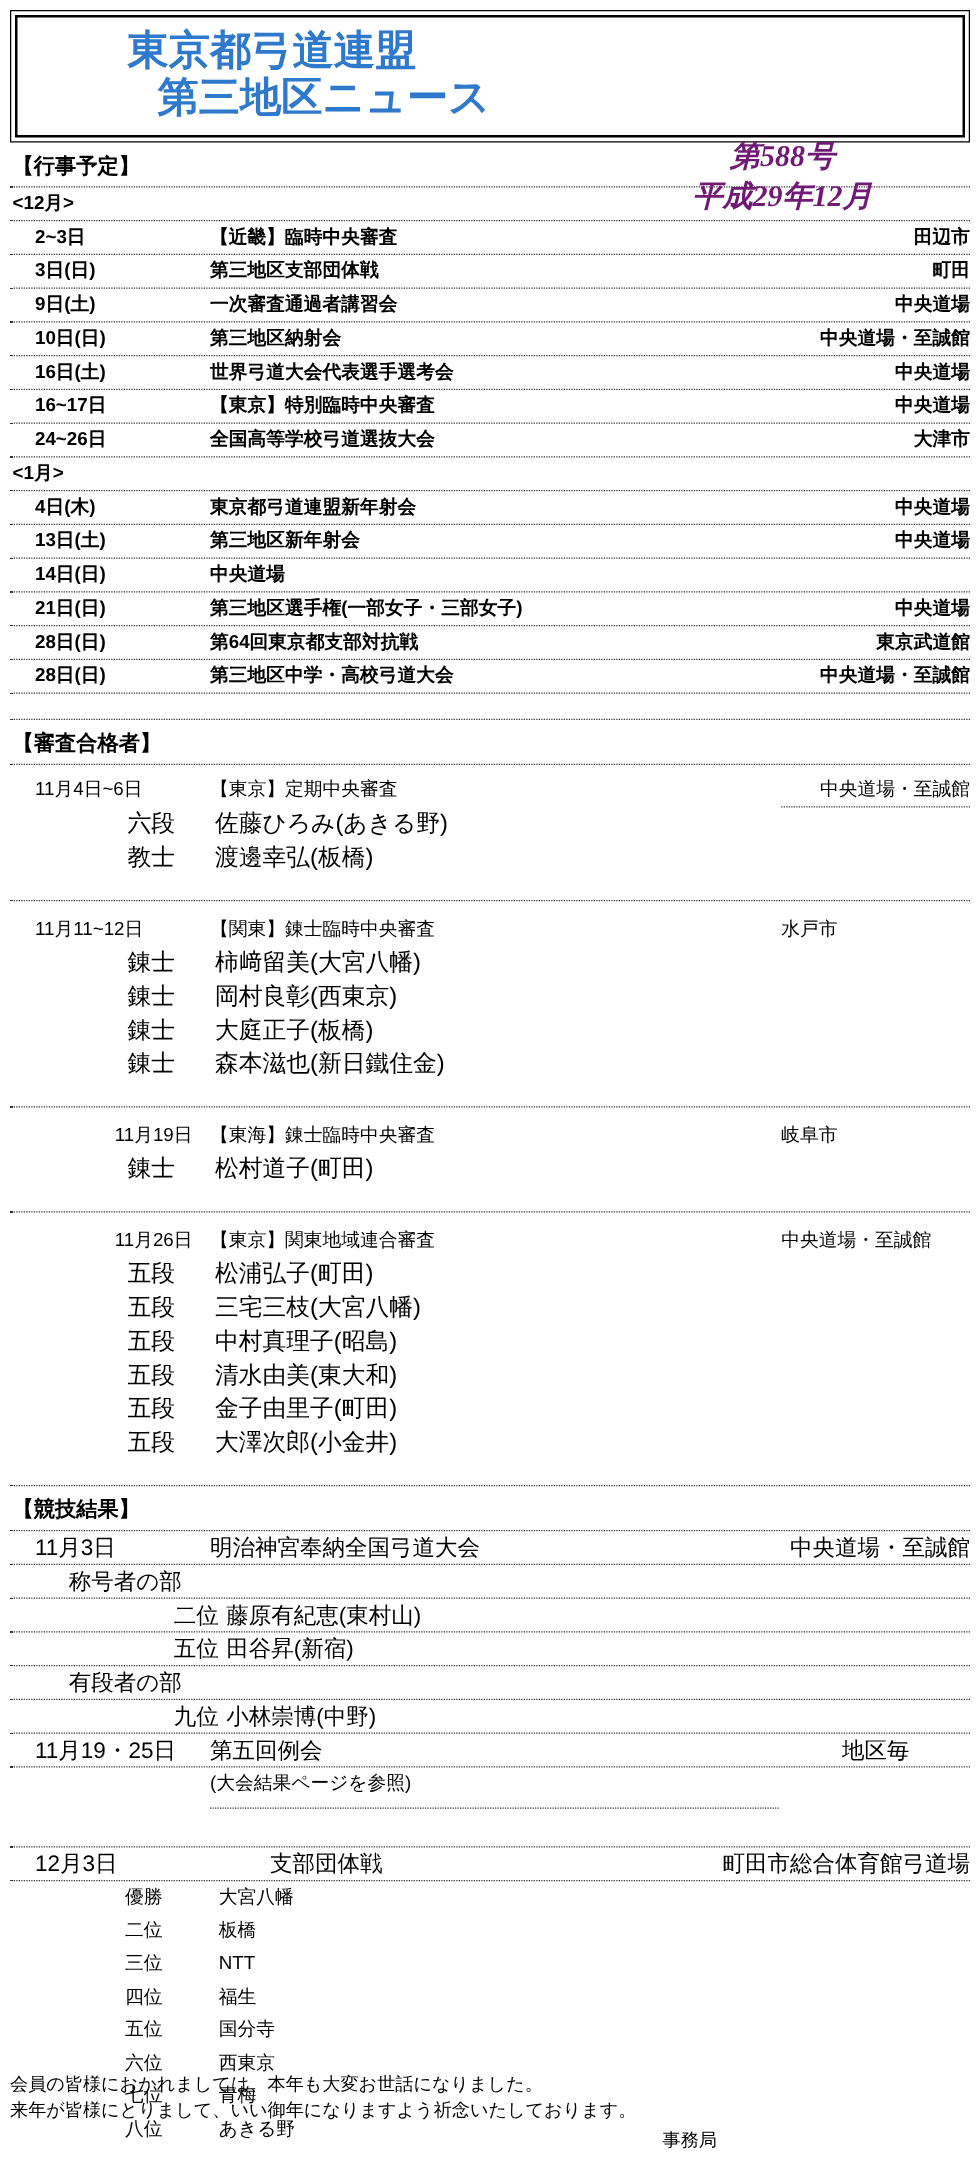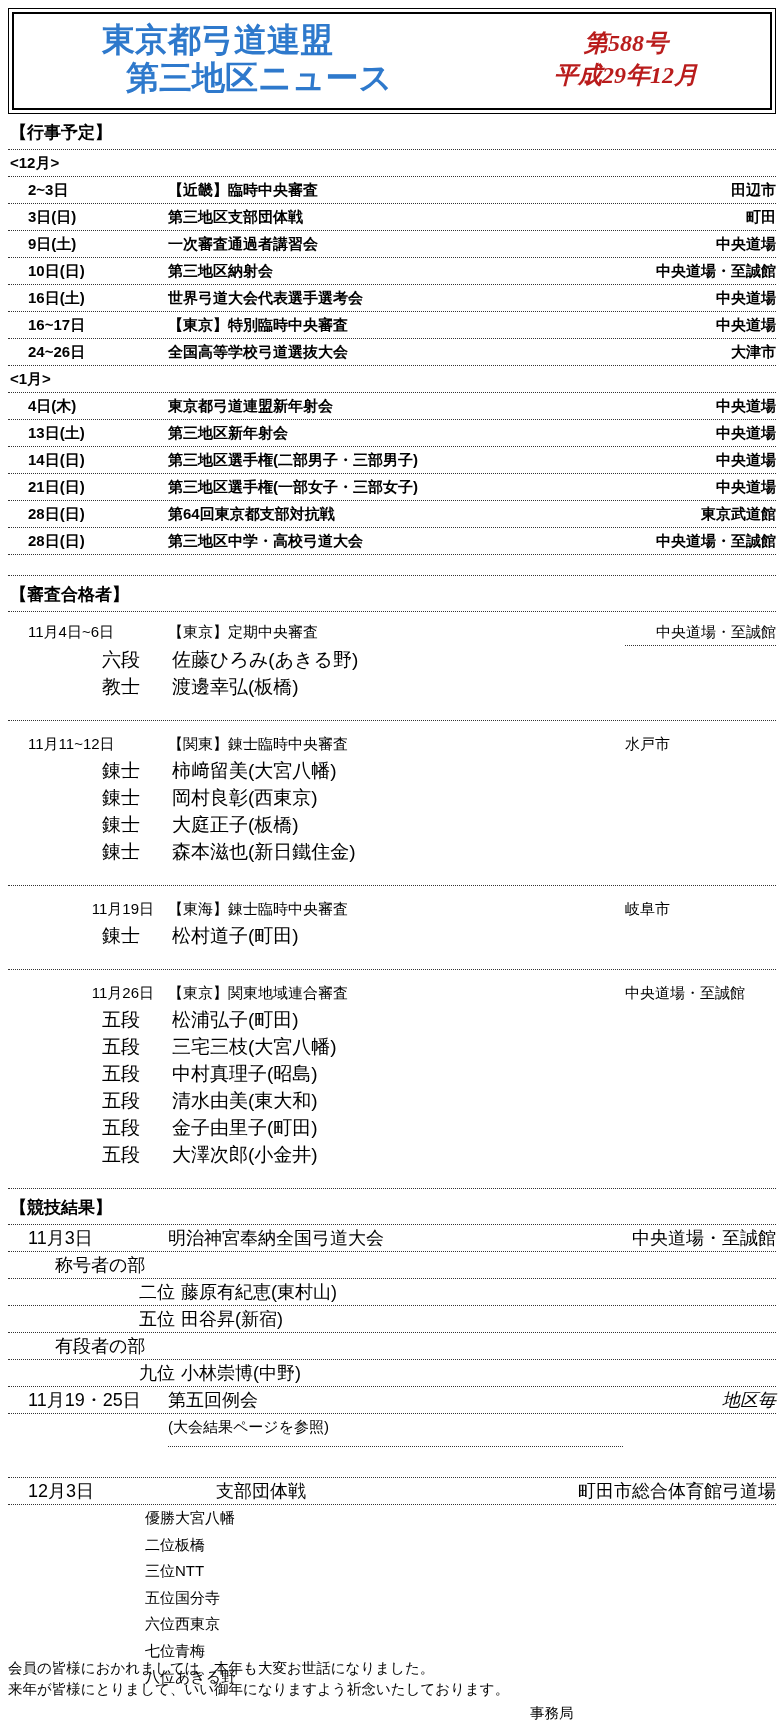--- a/index.html
+++ b/index.html
@@ -2,26 +2,26 @@
 <html><head>
 <meta charset="utf-8">
 <style>
   html,body{margin:0;padding:0;background:#fff;}
   body{width:784px;height:1734px;overflow:hidden;color:#000;
        font-family:"Liberation Sans","DejaVu Sans",sans-serif;}
   .page{position:relative;width:784px;height:1734px;overflow:hidden;background:#fff;}
 
   
   .hdr-box{margin:8px 8px 0;border:1px solid #000;padding:3px;}
-  .hdr-inner{border:2px solid #000;display:flex;height:98px;box-sizing:border-box;}
+  .hdr-inner{border:2px solid #000;display:flex;height:98px;box-sizing:border-box;flex-direction:column;}
   .hdr-title{padding:7px 0 0 88px;font-weight:bold;font-size:33px;line-height:38px;color:#2e79cc;}
   .hdr-title .t2{padding-left:24px;}
   .hdr-issue{margin-left:auto;margin-right:72px;padding-top:13px;text-align:center;
     font-family:"Liberation Serif","DejaVu Serif",serif;font-style:italic;font-weight:bold;
-    font-size:24px;line-height:32px;color:#b91c1c;}
+    font-size:24px;line-height:32px;color:#701a75;}
 
   .content{margin:0 8px;}
   .sec-title{font-size:17px;font-weight:bold;padding:7px 0 5px 2px;border-bottom:1px dotted #333;}
   .sec-hd{margin-top:20px;border-top:1px dotted #333;border-bottom:1px dotted #333;
           padding:7px 0 5px 2px;font-size:17px;font-weight:bold;}
 
   
   .month-label{font-size:15px;font-weight:bold;line-height:26px;padding-left:2px;}
   .sched-table{border-top:1px dotted #333;}
   .srow{display:flex;line-height:26px;font-size:15px;font-weight:bold;border-bottom:1px dotted #333;}
@@ -41,26 +41,26 @@
   .m-rank{width:132px;text-align:right;}
   .m-name{padding-left:32px;}
 
   
   .res-table{}
   .rrow{display:flex;line-height:26px;font-size:18px;border-bottom:1px dotted #333;}
   .rrow.sub{padding-left:47px;}
   .rrow.entry{padding-left:131px;}
   .rrow.entry .nm{margin-left:6px;}
   .rrow .c-event-n{flex:none;width:457px;}
-  .rrow .c-loc-l{flex:1;text-align:right;font-style:italic;}
+  .rrow .c-loc-l{flex:1;text-align:center;}
   .note-row{display:flex;font-size:15px;}
   .note-sp{width:160px;}
   .note-cell{width:455px;line-height:25px;padding-bottom:7px;border-bottom:1px dotted #333;}
   .rrow.taikai{margin-top:30px;border-top:1px dotted #333;gap:48px;}
-  .trow{display:flex;line-height:26.5px;font-size:15px;text-align:right;}
+  .trow{display:flex;line-height:26.5px;font-size:15px;}
   .t-rank{margin-left:92px;width:75px;}
 
   
   .footer{position:absolute;left:8px;right:8px;bottom:10px;font-size:14.5px;line-height:21px;}
   .sign{padding-left:522px;margin-top:3px;}
 </style>
 </head>
 <body>
 
 <div class="page">
@@ -128,21 +128,20 @@
         <div class="c-event">東京都弓道連盟新年射会</div>
         <div class="c-loc">中央道場</div>
       </div>
       <div class="srow">
         <div class="c-date">13日(土)</div>
         <div class="c-event">第三地区新年射会</div>
         <div class="c-loc">中央道場</div>
       </div>
       <div class="srow">
         <div class="c-date">14日(日)</div>
-        <div class="c-event">第三地区選手権(二部男子・三部男子)</div>
         <div class="c-loc">中央道場</div>
       </div>
       <div class="srow">
         <div class="c-date">21日(日)</div>
         <div class="c-event">第三地区選手権(一部女子・三部女子)</div>
         <div class="c-loc">中央道場</div>
       </div>
       <div class="srow">
         <div class="c-date">28日(日)</div>
         <div class="c-event">第64回東京都支部対抗戦</div>
@@ -296,20 +295,24 @@
       </div>
       <div class="trow">
         <div class="t-rank">二位</div>
         <div class="t-name">板橋</div>
       </div>
       <div class="trow">
         <div class="t-rank">三位</div>
         <div class="t-name">NTT</div>
       </div>
       <div class="trow">
+        <div class="t-rank">四位</div>
+        <div class="t-name">福生</div>
+      </div>
+      <div class="trow">
         <div class="t-rank">五位</div>
         <div class="t-name">国分寺</div>
       </div>
       <div class="trow">
         <div class="t-rank">六位</div>
         <div class="t-name">西東京</div>
       </div>
       <div class="trow">
         <div class="t-rank">七位</div>
         <div class="t-name">青梅</div>

